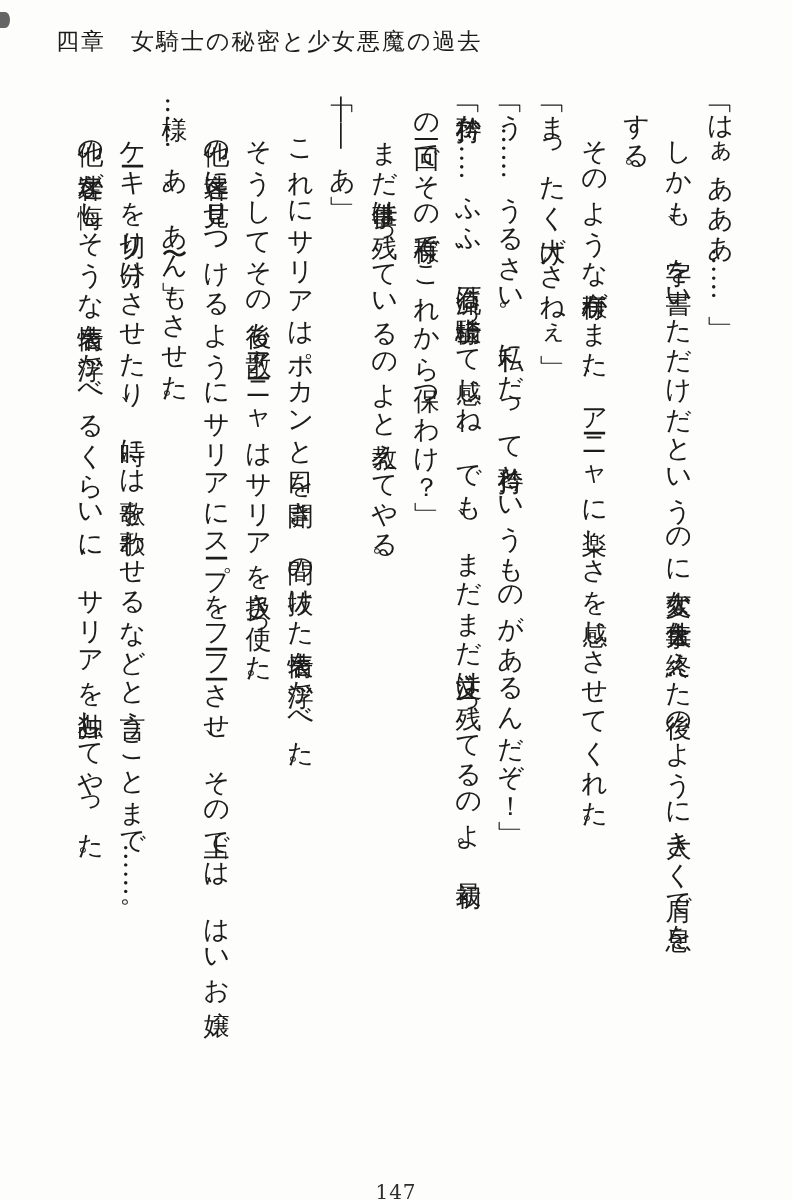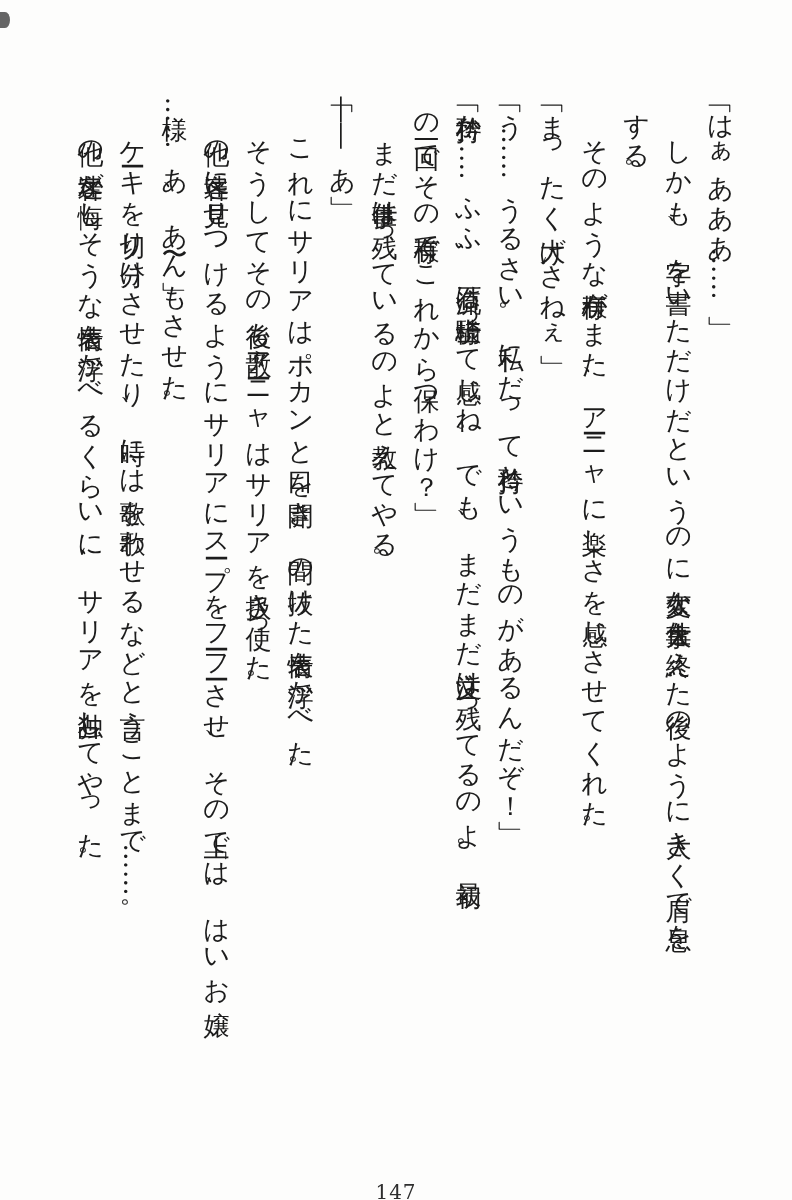--- a/index.html
+++ b/index.html
@@ -60,20 +60,21 @@
     letter-spacing: 1px;
   }
 </style>
 </head>
 <body>
 
 <div class="page">
 
   <div class="scan-smudge"></div>
 
+  <div class="chapter-header">四章　女騎士の秘密と少女悪魔の過去</div>
 
   <div class="body-text">
     <p class="text-line">「はぁあああ……」</p>
     <p class="text-line">　しかも、字を書いただけだというのに大変な大仕事を終えた後のように大きく肩で息を</p>
     <p class="text-line">する。</p>
     <p class="text-line">　そのような有様がまた、アーニャに楽しさを感じさせてくれた。</p>
     <p class="text-line">「まったく大げさねぇ」</p>
     <p class="text-line">「う……うるさい。私にだって矜持というものがあるんだぞ！」</p>
     <p class="text-line">「矜持か……ふふ、流石は騎士様って感じね。でも、まだまだ注文は残ってるのよ。最初</p>
     <p class="text-line">の一回でその有様でこれから保つわけ？」</p>

